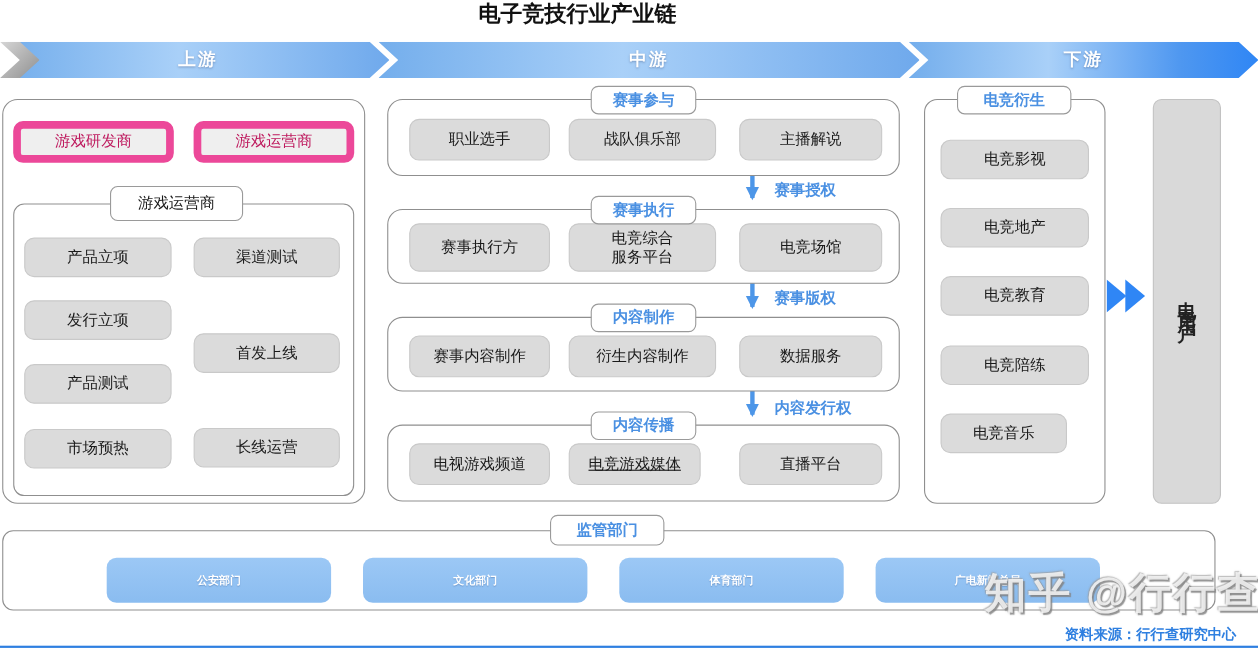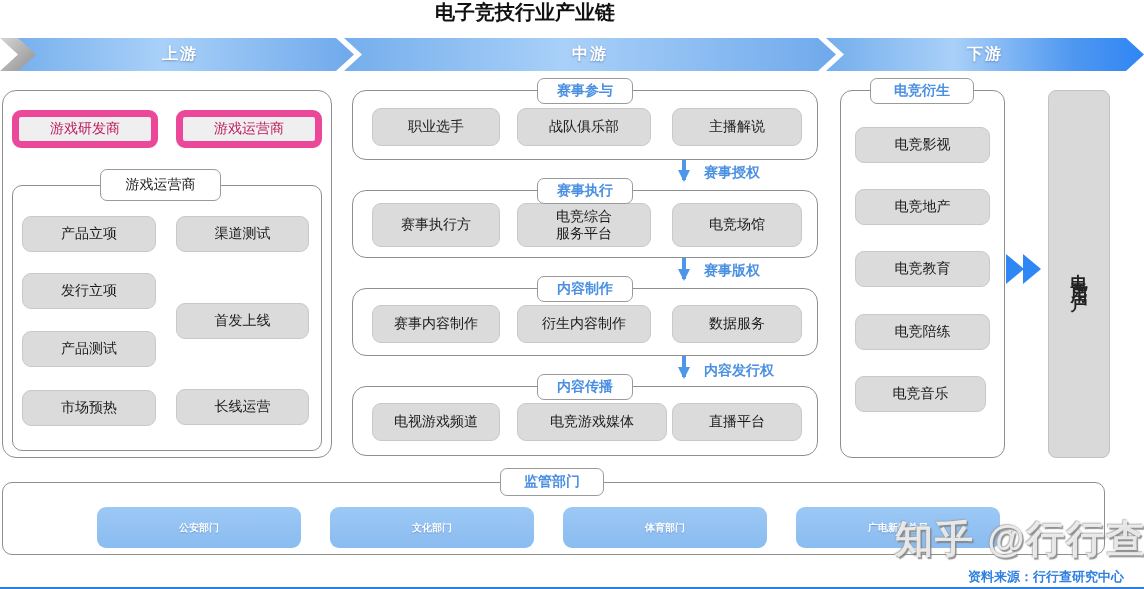--- a/index.html
+++ b/index.html
@@ -110,30 +110,30 @@
 <div class="abs panel boxlayer" style="left:352px;top:288px;width:466px;height:68px;"></div>
 <div class="abs taglabel center" style="left:537px;top:276px;width:96px;height:26px;">内容制作</div>
 <div class="abs gbox center boxlayer" style="left:372px;top:305px;width:128px;height:38px;">赛事内容制作</div>
 <div class="abs gbox center boxlayer" style="left:517px;top:305px;width:134px;height:38px;">衍生内容制作</div>
 <div class="abs gbox center boxlayer" style="left:672px;top:305px;width:130px;height:38px;">数据服务</div>
 <div class="abs alabel" style="left:704px;top:362px;">内容发行权</div>
 
 <div class="abs panel boxlayer" style="left:352px;top:386px;width:466px;height:70px;"></div>
 <div class="abs taglabel center" style="left:537px;top:374px;width:96px;height:26px;">内容传播</div>
 <div class="abs gbox center boxlayer" style="left:372px;top:403px;width:128px;height:38px;">电视游戏频道</div>
-<div class="abs gbox center boxlayer" style="left:517px;top:403px;width:150px;height:38px;">电竞游戏媒体</div>
+<div class="abs gbox center boxlayer" style="left:517px;top:403px;width:120px;height:38px;text-decoration:underline;">电竞游戏媒体</div>
 <div class="abs gbox center boxlayer" style="left:672px;top:403px;width:130px;height:38px;">直播平台</div>
 
 <div class="abs panel boxlayer" style="left:840px;top:90px;width:165px;height:368px;border-radius:12px;"></div>
 <div class="abs taglabel center" style="left:870px;top:78px;width:104px;height:26px;">电竞衍生</div>
 <div class="abs gbox center boxlayer" style="left:855px;top:127px;width:135px;height:36px;">电竞影视</div>
 <div class="abs gbox center boxlayer" style="left:855px;top:189px;width:135px;height:36px;">电竞地产</div>
 <div class="abs gbox center boxlayer" style="left:855px;top:251px;width:135px;height:36px;">电竞教育</div>
 <div class="abs gbox center boxlayer" style="left:855px;top:314px;width:135px;height:36px;">电竞陪练</div>
-<div class="abs gbox center boxlayer" style="left:855px;top:376px;width:131px;height:36px;">电竞音乐</div>
+<div class="abs gbox center boxlayer" style="left:855px;top:376px;width:115px;height:36px;">电竞音乐</div>
 
 <div class="abs boxlayer" style="left:1006px;top:253px;width:40px;height:32px;">
   <svg width="40" height="32" viewBox="0 0 40 32">
     <polygon points="0,1 18,16 0,31" fill="#2F86F5"></polygon>
     <polygon points="17,1 35,16 17,31" fill="#2F86F5"></polygon>
   </svg>
 </div>
 
 <div class="abs userbox center boxlayer" style="left:1048px;top:90px;width:62px;height:368px;">电竞用户</div>
 

